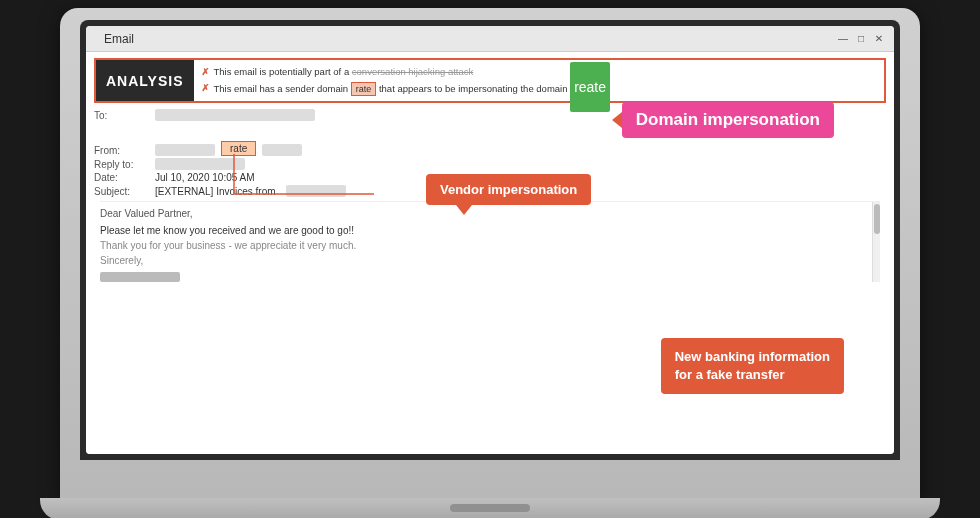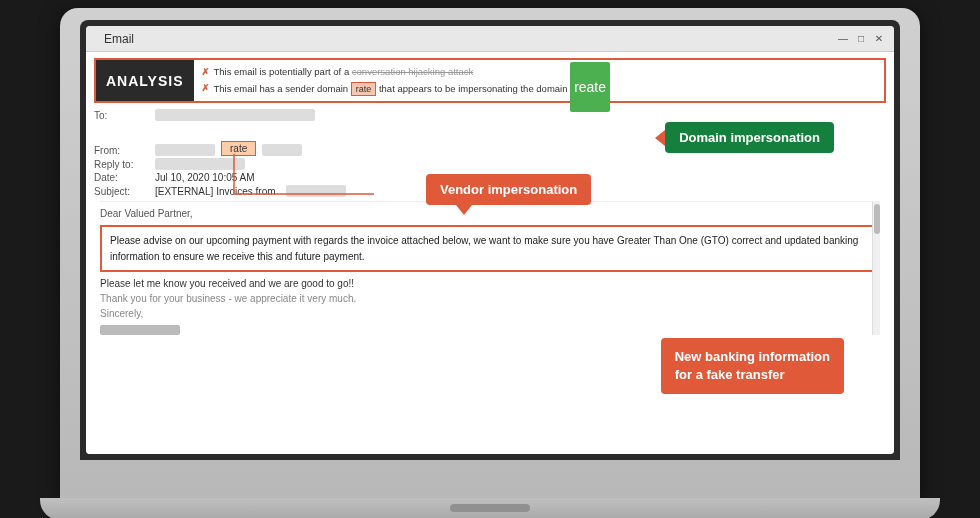--- a/index.html
+++ b/index.html
@@ -242,28 +242,28 @@
       font-weight: bold;
       padding: 8px 14px;
       border-radius: 4px;
       left: 340px;
       top: 148px;
       z-index: 20;
     }
 
     .domain-callout {
       position: absolute;
-      background: #15803d;
+      background: #ec4899;
       color: white;
-      font-size: 13px;
+      font-size: 17px;
       font-weight: bold;
       padding: 8px 14px;
       border-radius: 4px;
       right: 60px;
-      top: 96px;
+      top: 76px;
       z-index: 20;
     }
 
     .banking-callout {
       position: absolute;
       background: #e05a3a;
       color: white;
       font-size: 13px;
       font-weight: bold;
       padding: 10px 14px;
@@ -368,23 +368,20 @@
                 <span class="field-label">Subject:</span>
                 <span class="field-value">[EXTERNAL] Invoices from</span>
                 <div class="field-bar" style="width:60px; margin-left:4px;"></div>
               </div>
             </div>
 
             <div class="email-body-scroll">
               <div style="padding: 6px 0 0 0; position:relative;">
                 <div class="dear-line">Dear Valued Partner,</div>
 
-                <div style="border: 2px solid #e05a3a; padding: 6px 8px; margin-bottom: 6px; font-size:10px; line-height:1.55; color:#222; background:white; position:relative;">
-                  <span>Please advise on our upcoming payment with regards the invoice attached below, we want to make sure you have Greater Than One (GTO) correct and updated banking information to ensure we receive this and future payment.</span>
-                </div>
 
                 <div class="body-line">Please let me know you received and we are good to go!!</div>
                 <div class="body-line-gray">Thank you for your business - we appreciate it very much.</div>
                 <div class="body-line-gray">Sincerely,</div>
                 <div class="signature-bar"></div>
               </div>
 
               <div class="scrollbar" style="position:absolute; right:0; top:0; height:100%;">
                 <div class="scrollbar-thumb"></div>
               </div>

